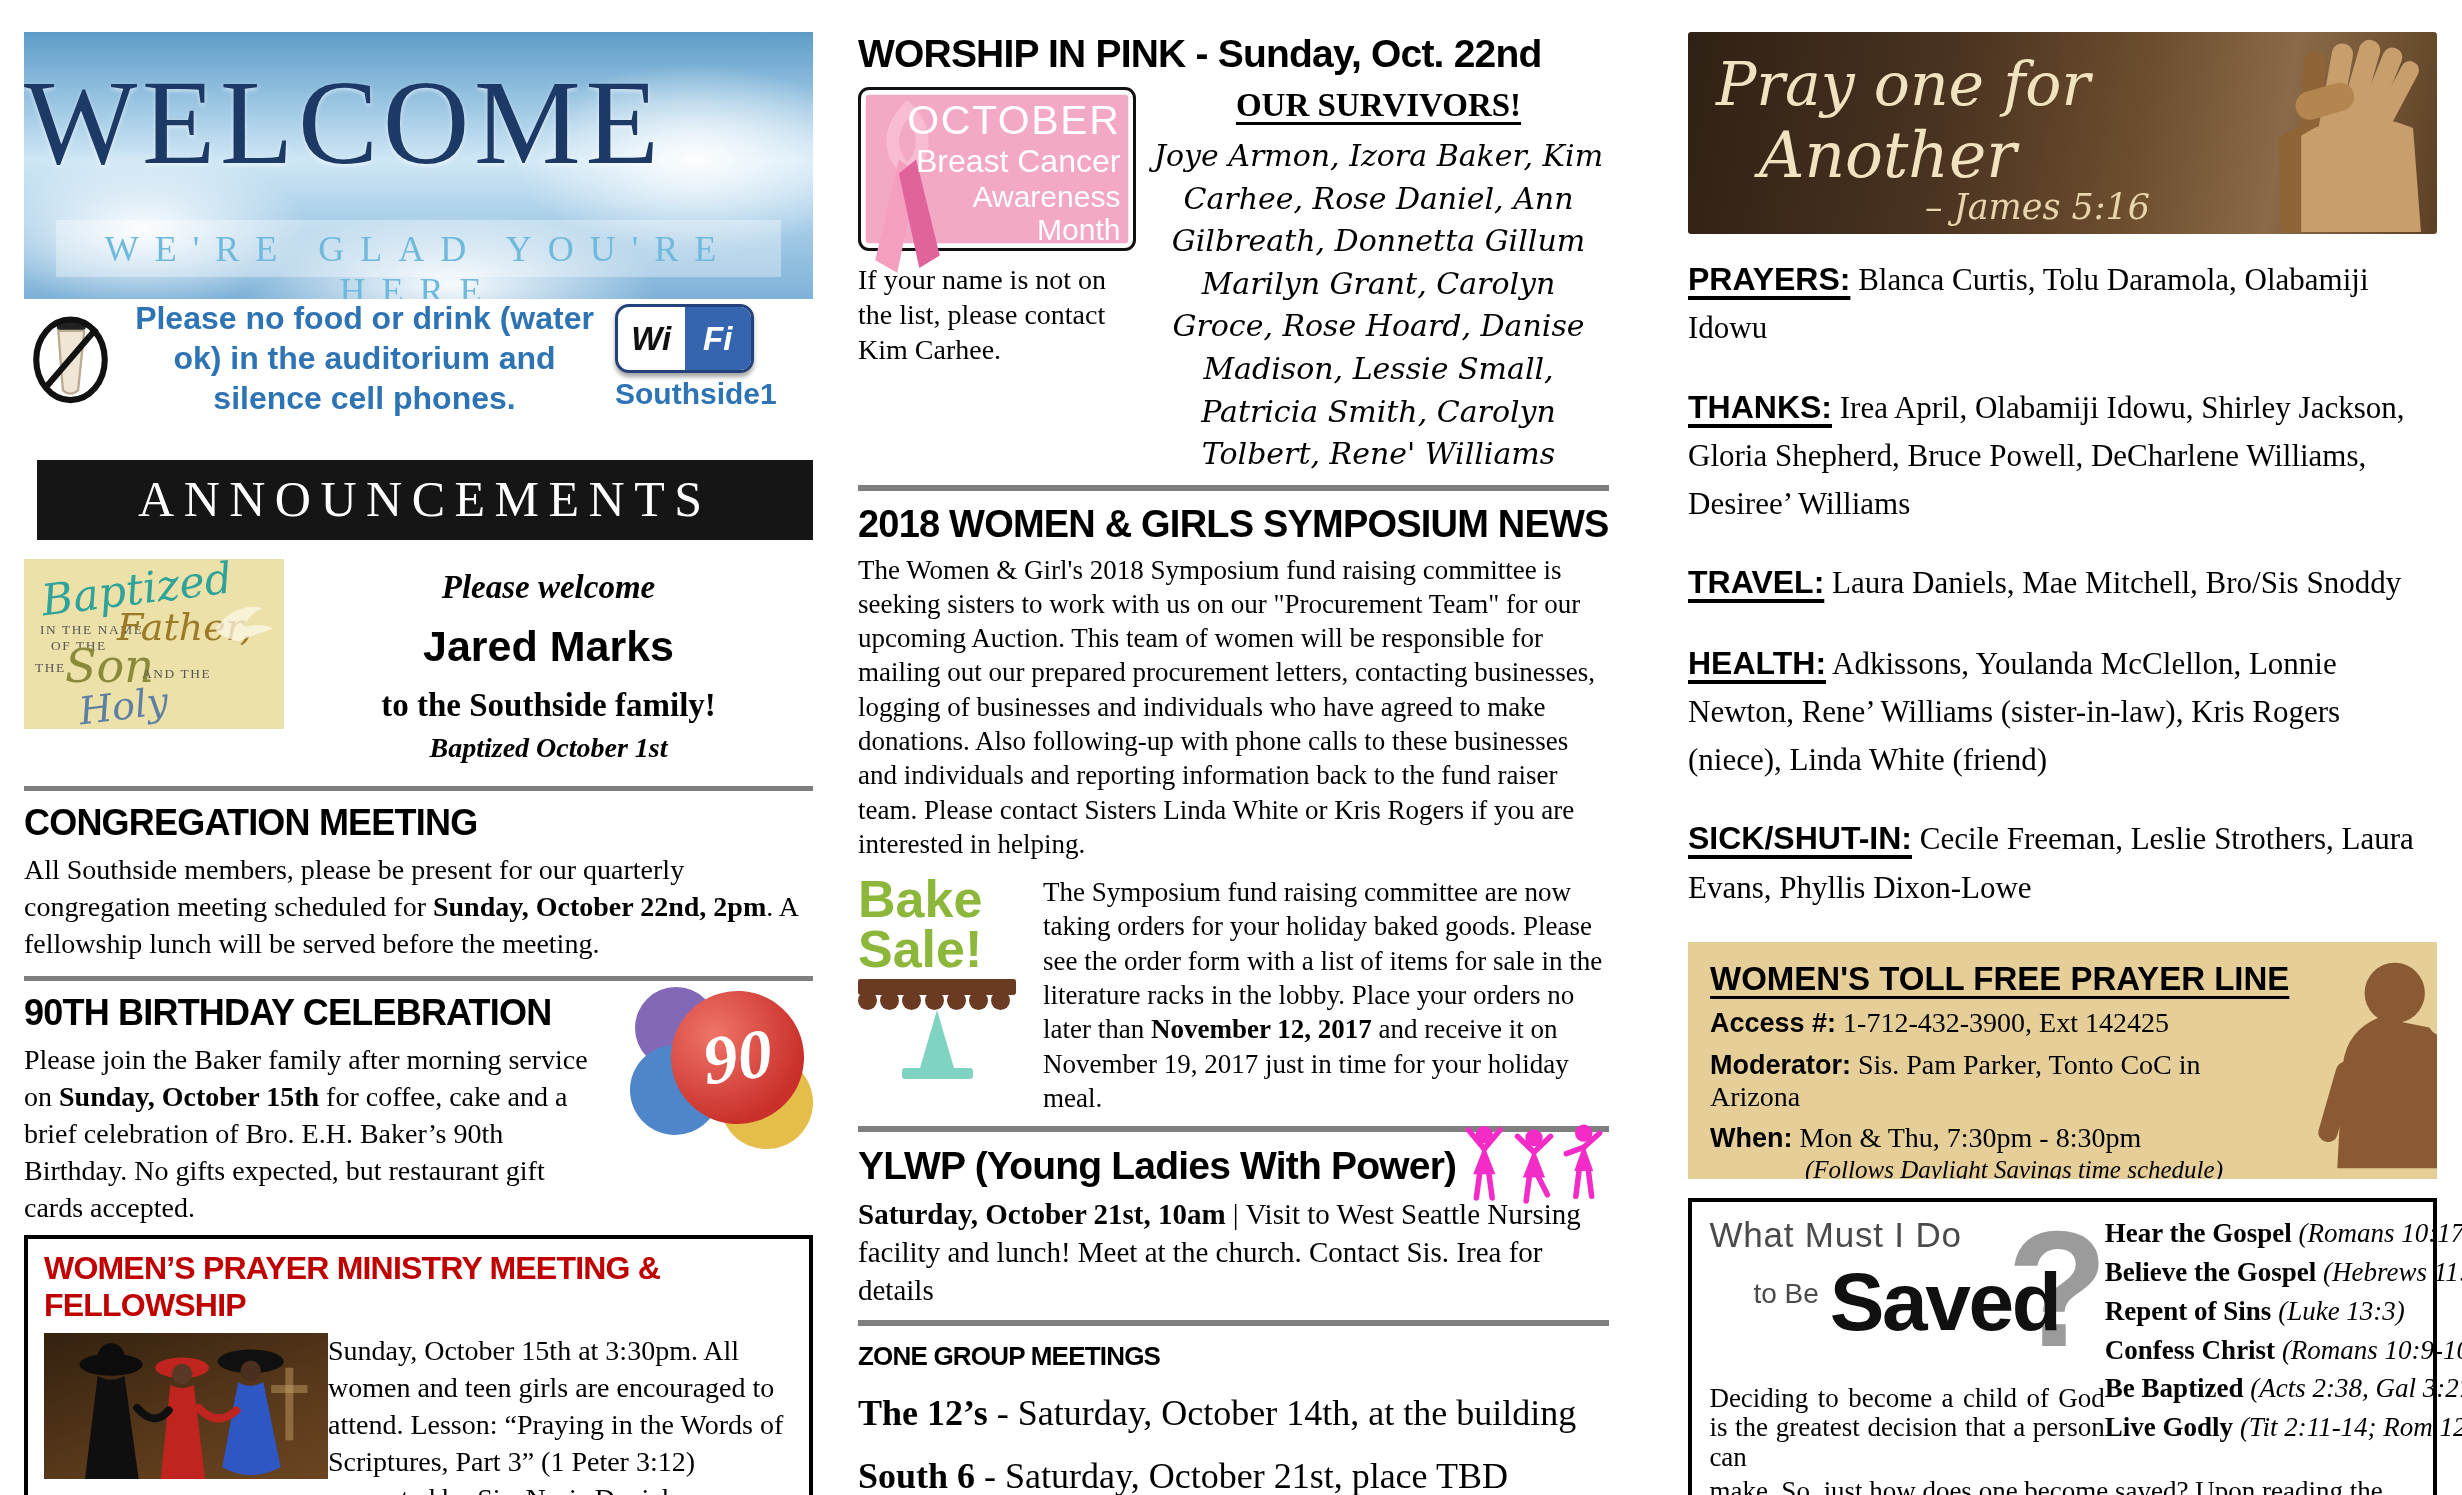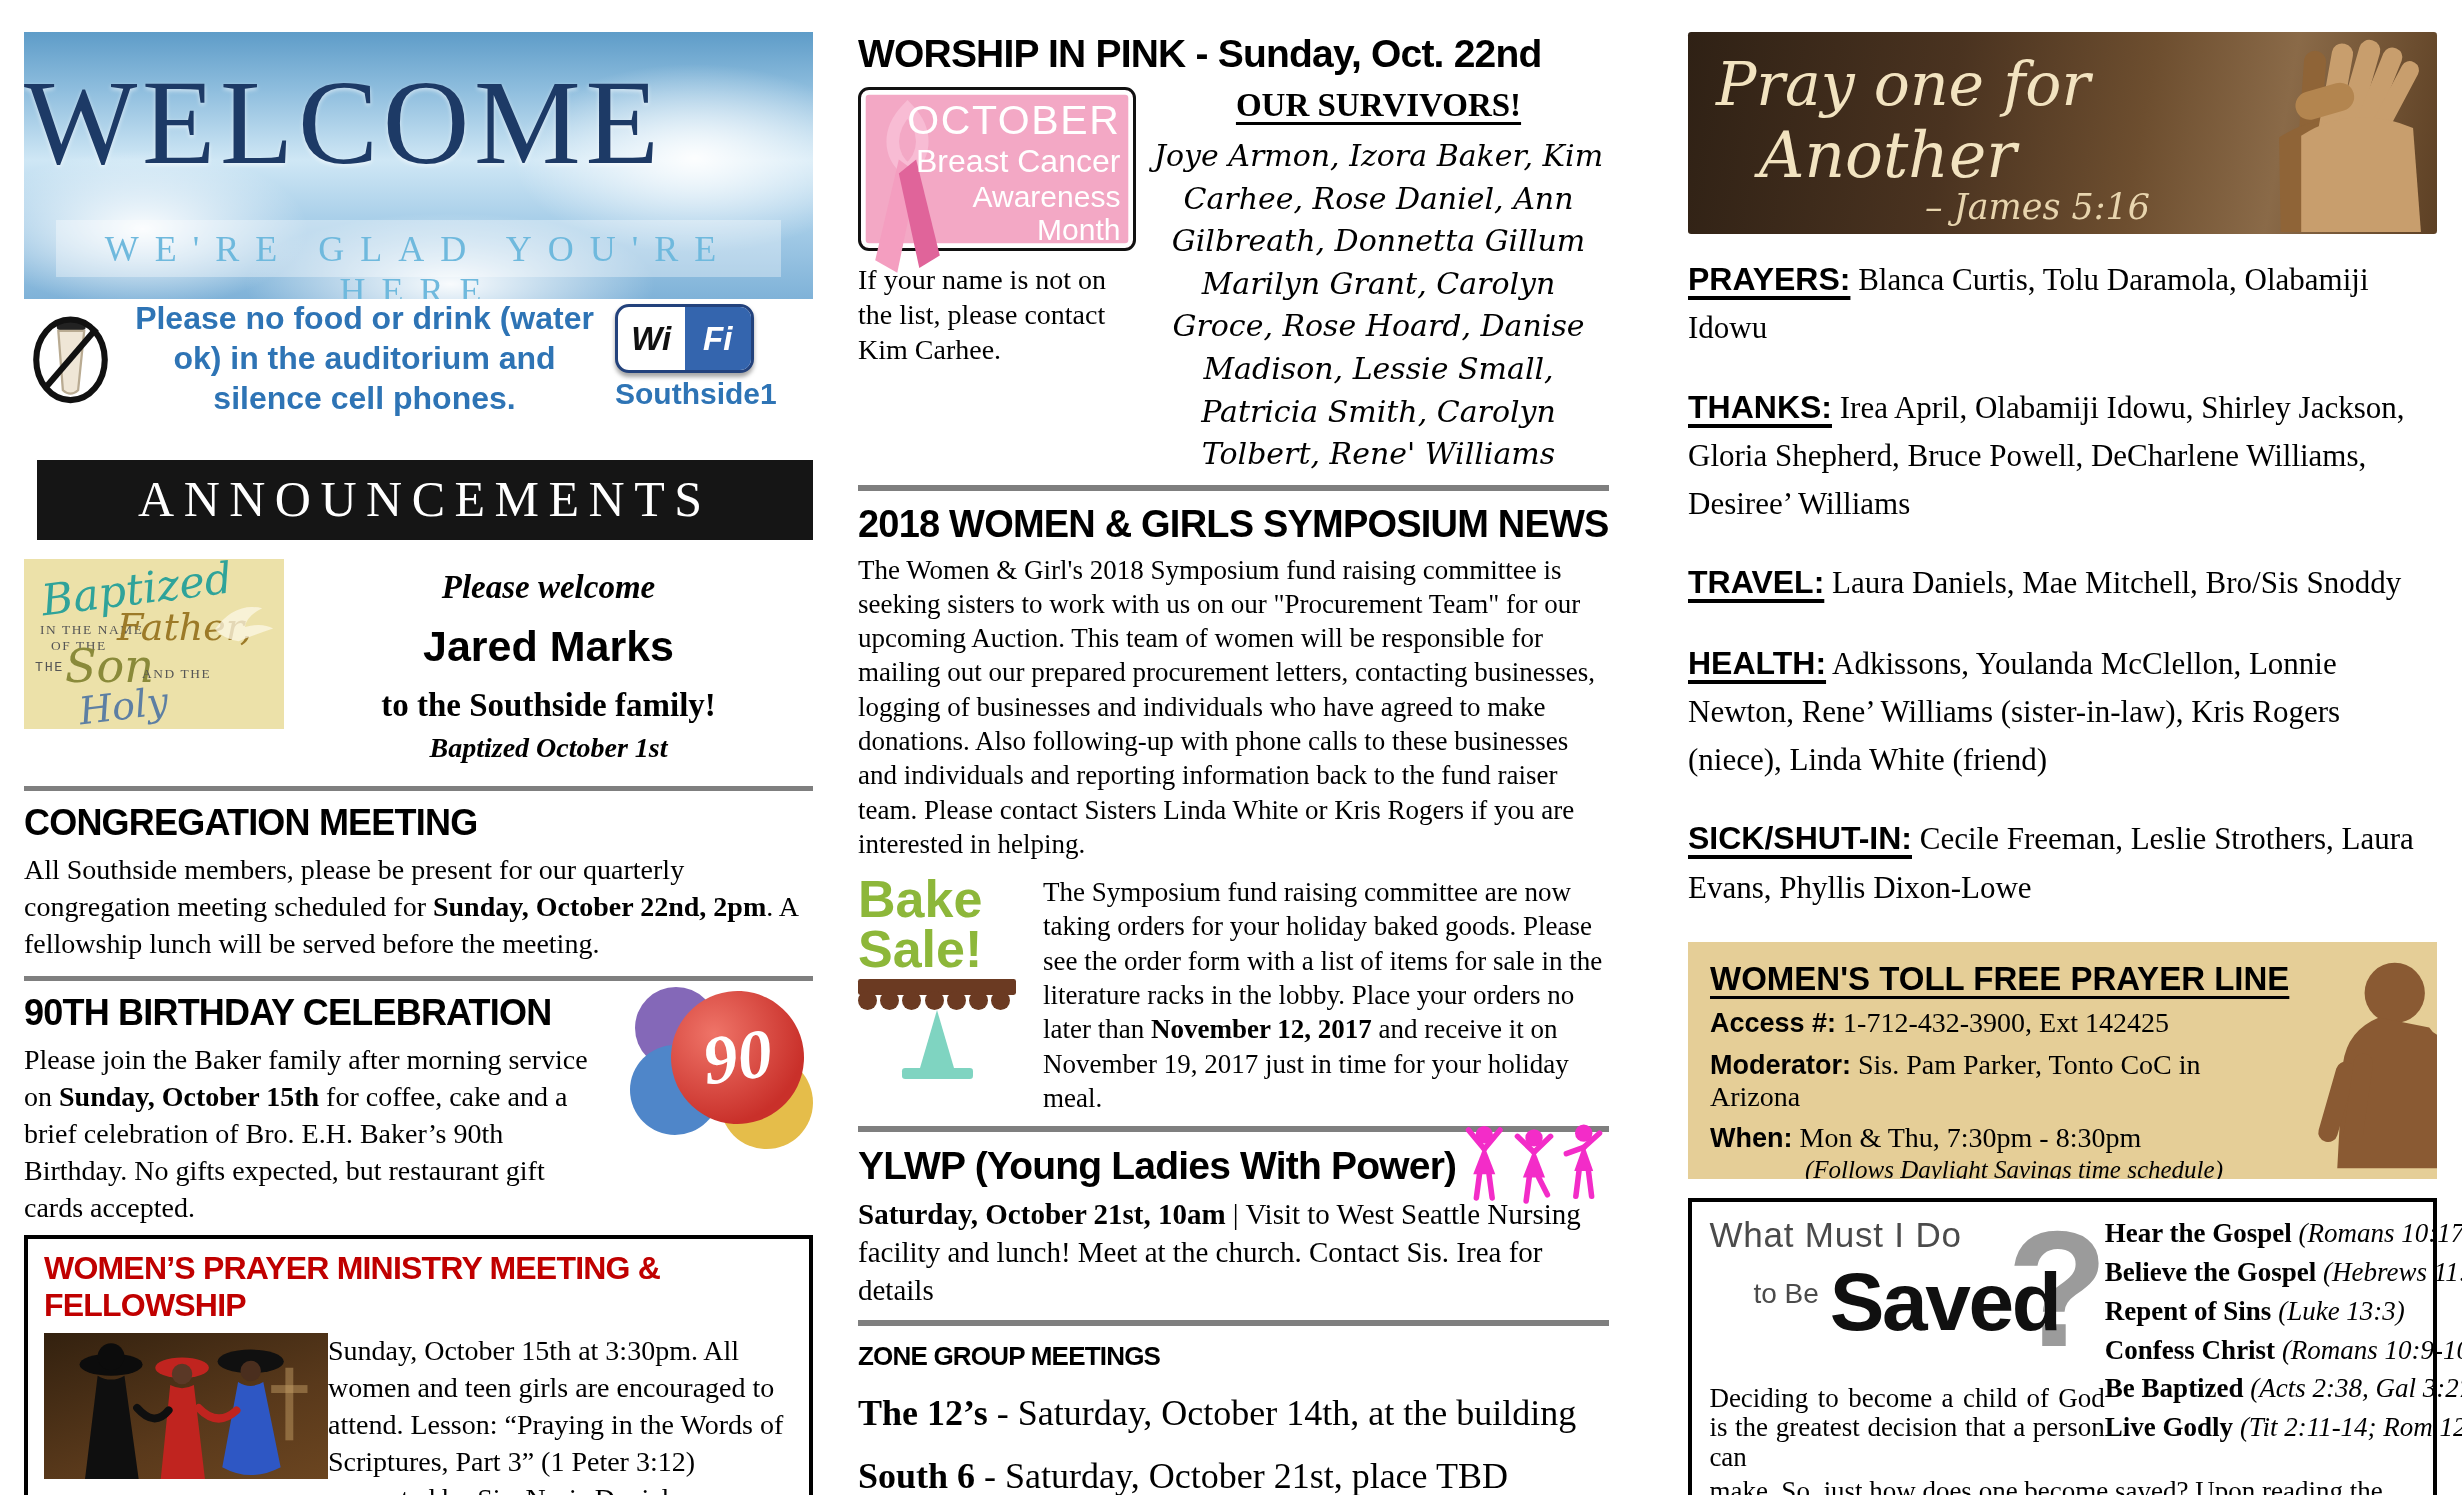--- a/index.html
+++ b/index.html
@@ -158,21 +158,21 @@
   </div>
 
   <div class="announce-bar">ANNOUNCEMENTS</div>
 
   <div class="jared-row">
     <div class="baptized">
       <span class="bz1">Baptized</span>
       <span class="bzs" style="left:16px;top:63px;">IN THE NAME</span>
       <span class="bzs" style="left:27px;top:79px;">OF THE</span>
       <span class="bz2">Father,</span>
-      <span class="bzs" style="left:11px;top:101px;font-family:Liberation Mono, monospace;">THE</span>
+      <span class="bzs" style="left:11px;top:101px;">THE</span>
       <span class="bz3">Son</span>
       <span class="bzs" style="left:118px;top:107px;">AND THE</span>
       <span class="bz4">Holy Spirit</span>
       <svg width="71" height="55" viewBox="0 0 90 70" style="position:absolute;right:6.3px;top:35px;opacity:.75;">
         <path d="M10,45 Q35,10 70,18 Q50,28 48,42 Q70,36 84,44 Q60,52 40,60 Q22,58 10,45 Z" fill="#fdf8e6"></path>
       </svg>
     </div>
     <div class="jared-right">
       <div class="jr1">Please welcome</div>
       <div class="jr2">Jared Marks</div>

